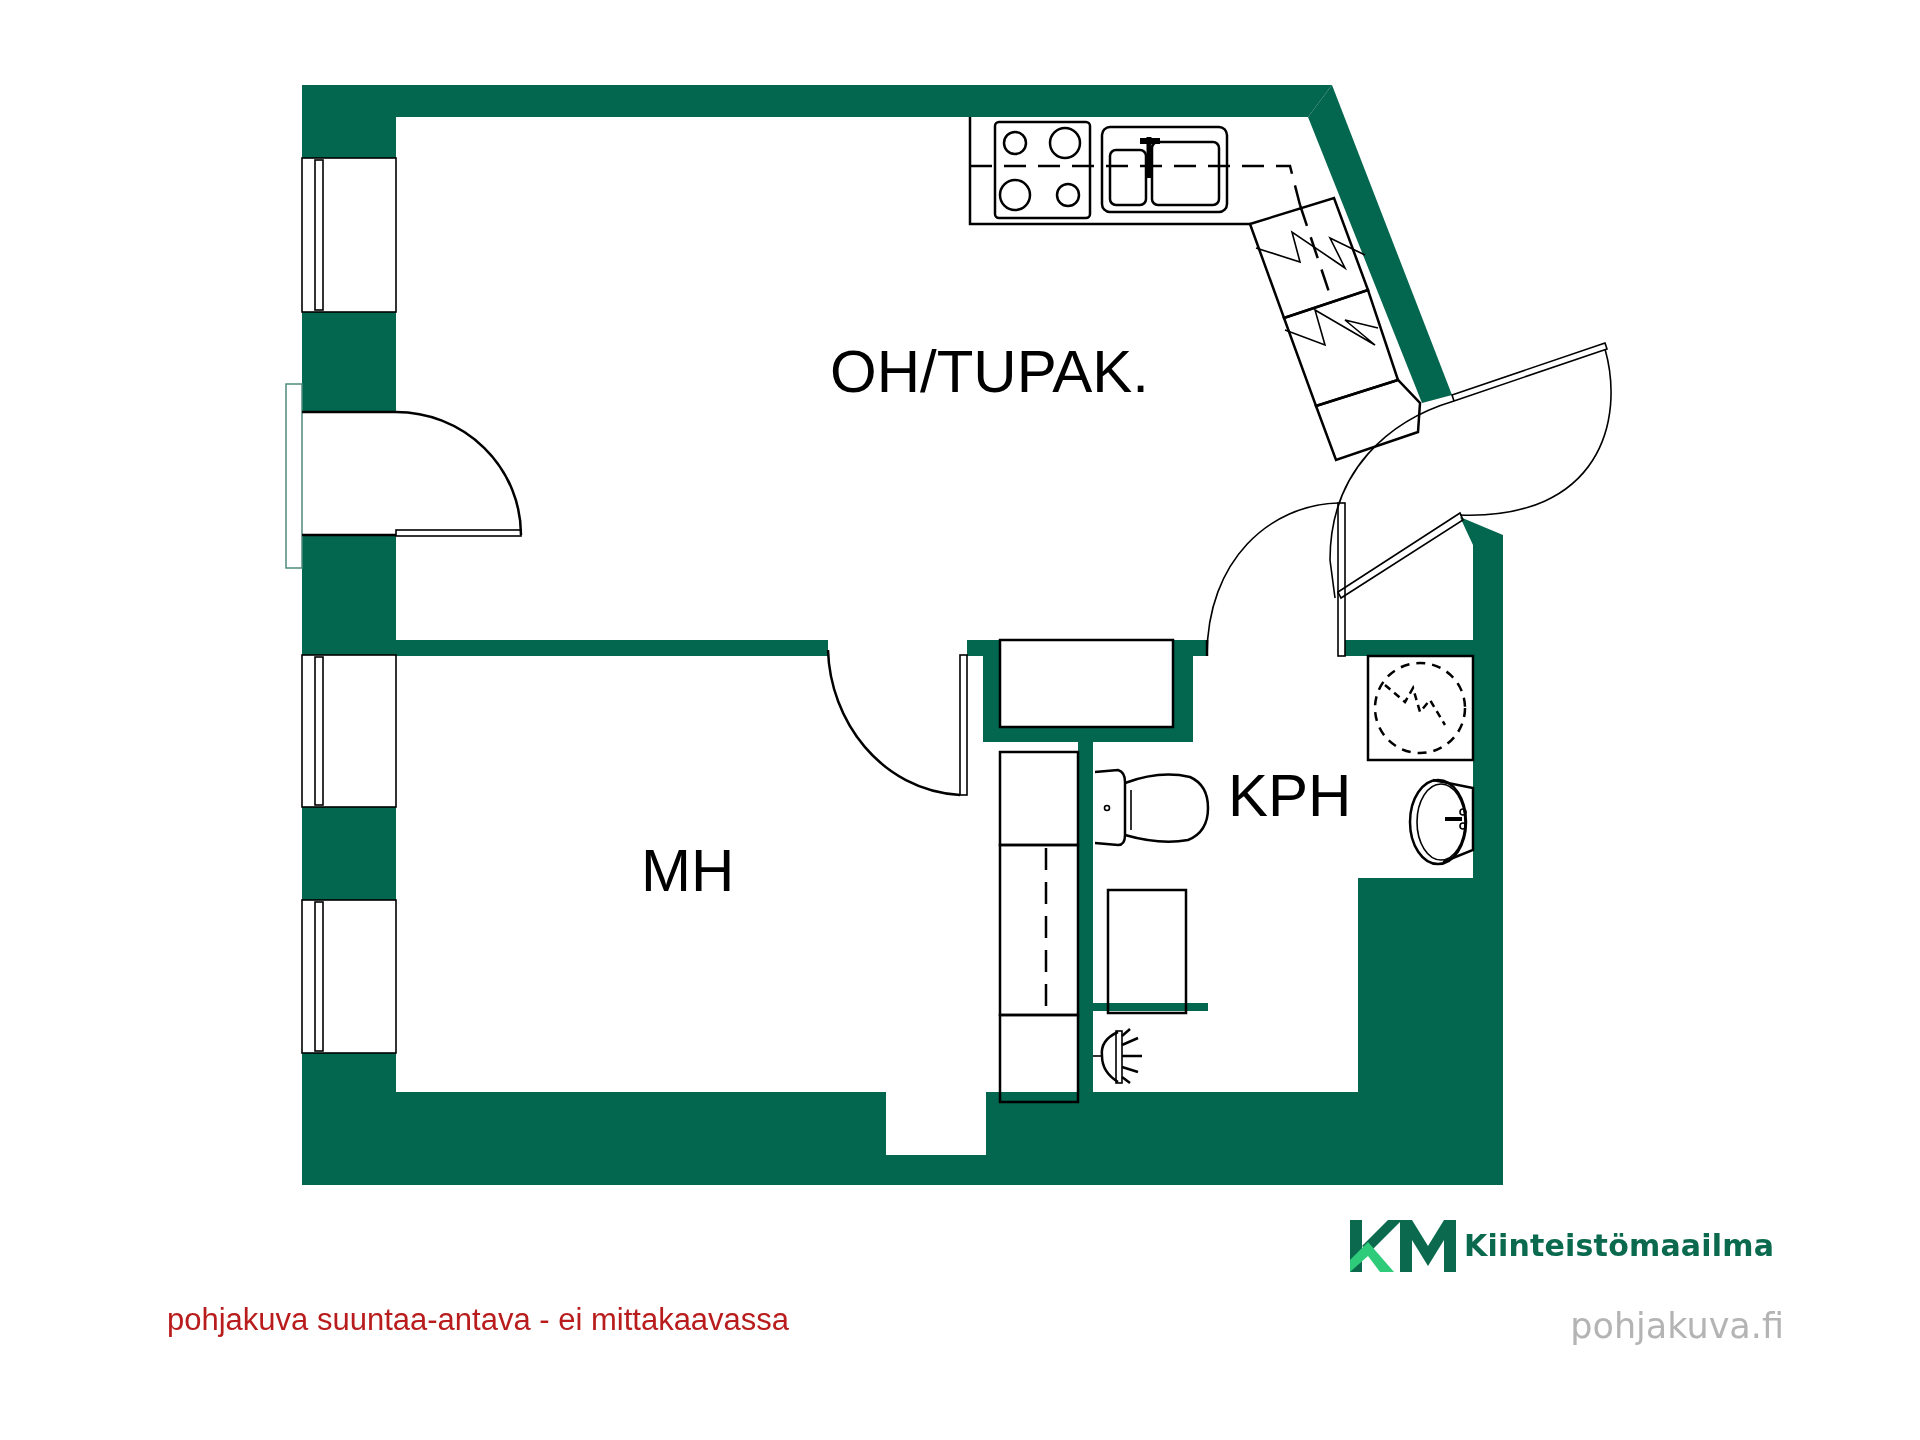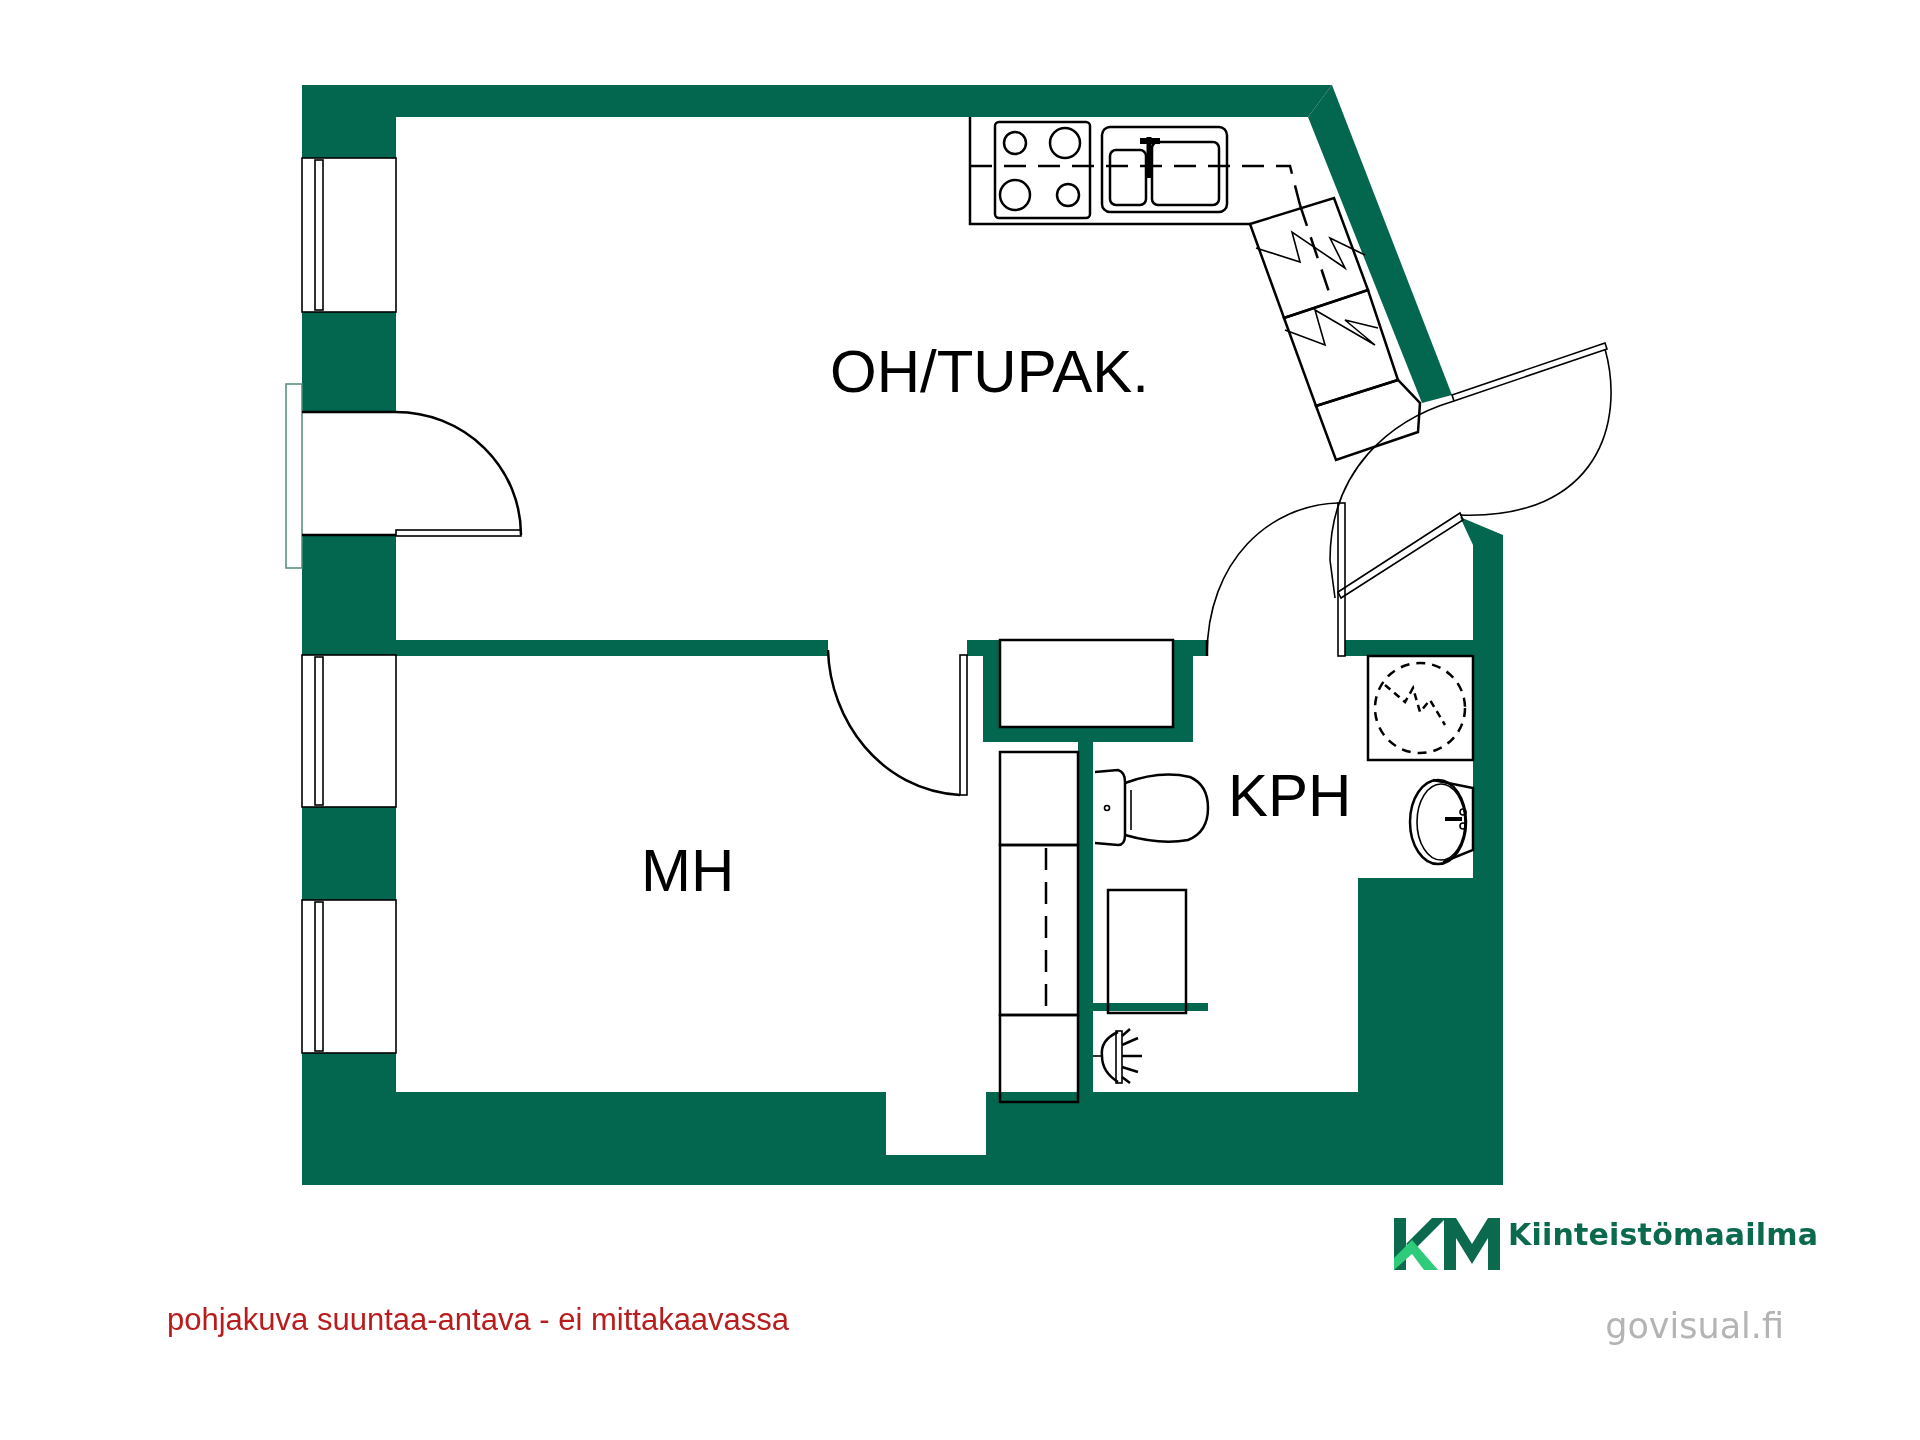--- a/index.html
+++ b/index.html
@@ -5,21 +5,21 @@
     html, body { margin: 0; padding: 0; background: #ffffff; }
     body { width: 1920px; height: 1440px; position: relative; overflow: hidden; font-family: "Liberation Sans", sans-serif; }
     #plan { position: absolute; left: 0; top: 0; width: 1920px; height: 1440px; }
     .wall { fill: #03664f; }
     .line { fill: none; stroke: #000; stroke-width: 2.5; }
     .thin { fill: none; stroke: #000; stroke-width: 1.6; }
     .dash { fill: none; stroke: #000; stroke-width: 2.5; stroke-dasharray: 22 12; }
     .white { fill: #fff; }
     .room-label { font-family: "Liberation Sans", sans-serif; font-size: 60px; fill: #000; }
     .disclaimer { position: absolute; left: 167px; top: 1302px; font-family: "Liberation Sans", sans-serif; font-size: 31px; color: #b91c1c; white-space: nowrap; }
-    .brand { position: absolute; left: 1350px; top: 1218px; height: 56px; display: flex; align-items: flex-start; margin-left: 44px; }
+    .brand { position: absolute; left: 1350px; top: 1218px; height: 56px; display: flex; align-items: center; }
     .brand-name { font-family: "DejaVu Sans", sans-serif; font-weight: bold; font-size: 30px; color: #0b6a4e; margin-left: 8px; line-height: 34px; letter-spacing: 0.2px; }
     .site { position: absolute; right: 136px; top: 1306px; font-family: "DejaVu Sans", sans-serif; font-size: 35px; color: #b4b4b4; white-space: nowrap; }
   </style>
 </head>
 <body>
 
 <svg id="plan" viewBox="0 0 1920 1440" xmlns="http://www.w3.org/2000/svg">
 
   <g>
 
@@ -162,13 +162,13 @@
 <div class="brand">
   <svg width="106" height="52" viewBox="0 0 106 52">
     <polygon points="0,0 12,0 12,52 0,52" fill="#0b6a4e"></polygon>
     <polygon points="12,26 38,0 52,0 20,32" fill="#0b6a4e"></polygon>
     <polygon points="0,52 0,40 18,22 44,52 30,52 18,36" fill="#2ecc7a"></polygon>
     <polygon points="50,52 50,0 62,0 78,26 94,0 106,0 106,52 94,52 94,20 78,46 62,20 62,52" fill="#0b6a4e"></polygon>
   </svg>
   <span class="brand-name">Kiinteistömaailma</span>
 </div>
 
-<div class="site">govisual.fi</div>
+<div class="site">pohjakuva.fi</div>
 
 </body></html>

